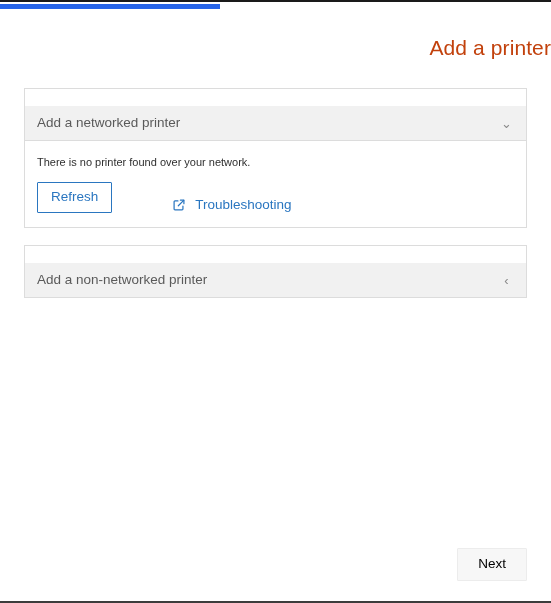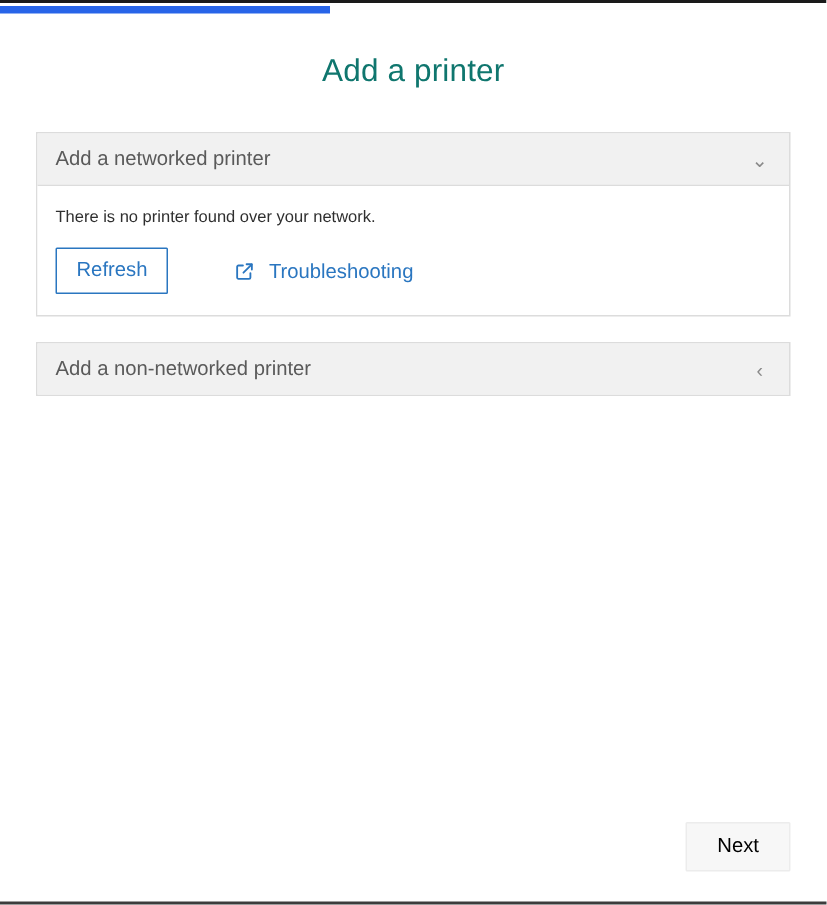--- a/index.html
+++ b/index.html
@@ -39,22 +39,22 @@
   
   .page {
     position: absolute;
     top: 9px;
     left: 0;
     width: 551px;
     height: 594px;
   }
 
   .page-title {
-    text-align: center;
-    color: #0f766e;
+    text-align: right;
+    color: #c2410c;
     font-size: 21px;
     line-height: 26px;
     font-weight: 400;
     margin: 26px 0 0 0;
     letter-spacing: 0.1px;
   }
 
   
   .panels {
     margin: 27px 24px 0 24px;
@@ -70,20 +70,21 @@
   .panel-header {
     display: flex;
     align-items: center;
     justify-content: space-between;
     background: #f1f1f1;
     height: 34px;
     padding: 0 13px 0 12px;
     box-sizing: border-box;
     cursor: pointer;
     user-select: none;
+    margin-top: 17px;
   }
   .panel-header.collapsed {
     border: none;
   }
   .panel-title {
     font-size: 13.5px;
     color: #5a5a5a;
     line-height: 16px;
   }
   .chev {
@@ -101,23 +102,23 @@
   }
   .panel-message {
     font-size: 11px;
     color: #2f2f2f;
     padding: 13px 12px 12px 12px;
     line-height: 16px;
   }
 
   .action-row {
     display: flex;
-    align-items: center;
+    align-items: flex-end;
     padding: 0 12px 14px 12px;
-    gap: 12px;
+    gap: 28px;
   }
   .btn-outline {
     font-family: "Liberation Sans", sans-serif;
     font-size: 13.5px;
     color: #2a76c0;
     background: #ffffff;
     border: 1px solid #2a76c0;
     border-radius: 1px;
     padding: 6px 13px 7px 13px;
     line-height: 16px;

